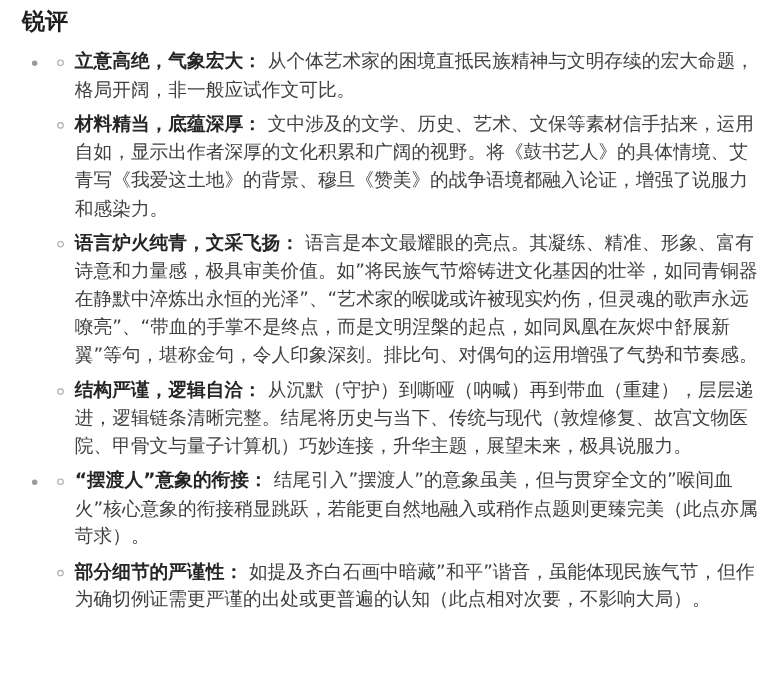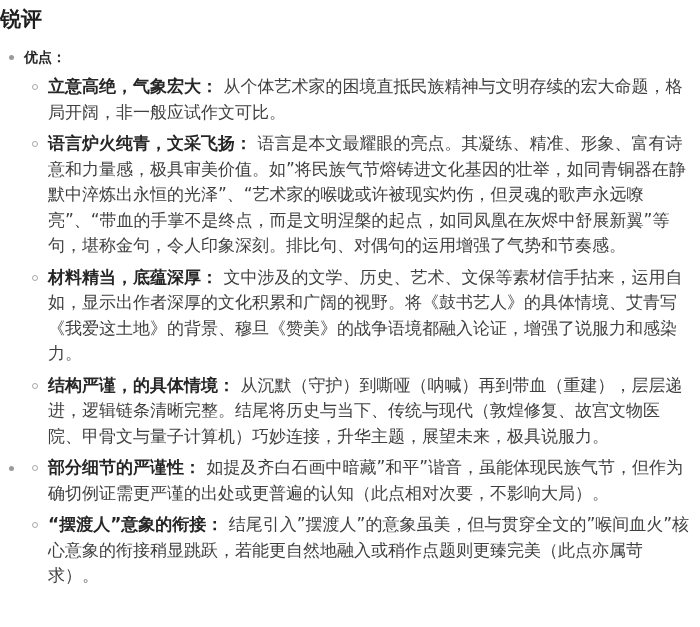--- a/index.html
+++ b/index.html
@@ -8,21 +8,21 @@
       background: #ffffff;
     }
     body {
       width: 700px;
       height: 627px;
       overflow: hidden;
       font-family: "DejaVu Sans", "Liberation Sans", sans-serif;
       color: #3a3a3a;
     }
     .doc {
-      padding: 0 0 0 0;
+      padding: 0 0 0 20px;
     }
     h2.title {
       margin: 0;
       padding-top: 4px;
       font-size: 21px;
       font-weight: bold;
       color: #1f1f1f;
       line-height: 30px;
       height: 30px;
     }
@@ -83,48 +83,47 @@
   </style>
 </head>
 <body>
 
 <div class="doc">
   <h2 class="title">锐评</h2>
 
   <ul class="l1">
     <li>
       <span class="dot"></span>
-      <div class="l1-head">优点：</div>
       <ul class="l2">
         <li>
           <span class="ring"></span>
           <span class="strong">立意高绝，气象宏大：</span><span class="sep"> </span><span>从个体艺术家的困境直抵民族精神与文明存续的宏大命题，格局开阔，非一般应试作文可比。</span>
         </li>
         <li>
           <span class="ring"></span>
+          <span class="strong">材料精当，底蕴深厚：</span><span class="sep"> </span><span>文中涉及的文学、历史、艺术、文保等素材信手拈来，运用自如，显示出作者深厚的文化积累和广阔的视野。将《鼓书艺人》的具体情境、艾青写《我爱这土地》的背景、穆旦《赞美》的战争语境都融入论证，增强了说服力和感染力。</span>
+        </li>
+        <li>
+          <span class="ring"></span>
           <span class="strong">语言炉火纯青，文采飞扬：</span><span class="sep"> </span><span>语言是本文最耀眼的亮点。其凝练、精准、形象、富有诗意和力量感，极具审美价值。如”将民族气节熔铸进文化基因的壮举，如同青铜器在静默中淬炼出永恒的光泽”、“艺术家的喉咙或许被现实灼伤，但灵魂的歌声永远嘹亮”、“带血的手掌不是终点，而是文明涅槃的起点，如同凤凰在灰烬中舒展新翼”等句，堪称金句，令人印象深刻。排比句、对偶句的运用增强了气势和节奏感。</span>
         </li>
         <li>
           <span class="ring"></span>
-          <span class="strong">材料精当，底蕴深厚：</span><span class="sep"> </span><span>文中涉及的文学、历史、艺术、文保等素材信手拈来，运用自如，显示出作者深厚的文化积累和广阔的视野。将《鼓书艺人》的具体情境、艾青写《我爱这土地》的背景、穆旦《赞美》的战争语境都融入论证，增强了说服力和感染力。</span>
-        </li>
-        <li>
-          <span class="ring"></span>
-          <span class="strong">结构严谨，的具体情境：</span><span class="sep"> </span><span>从沉默（守护）到嘶哑（呐喊）再到带血（重建），层层递进，逻辑链条清晰完整。结尾将历史与当下、传统与现代（敦煌修复、故宫文物医院、甲骨文与量子计算机）巧妙连接，升华主题，展望未来，极具说服力。</span>
+          <span class="strong">结构严谨，逻辑自洽：</span><span class="sep"> </span><span>从沉默（守护）到嘶哑（呐喊）再到带血（重建），层层递进，逻辑链条清晰完整。结尾将历史与当下、传统与现代（敦煌修复、故宫文物医院、甲骨文与量子计算机）巧妙连接，升华主题，展望未来，极具说服力。</span>
         </li>
       </ul>
     </li>
 
     <li>
       <span class="dot"></span>
       <ul class="l2">
         <li>
           <span class="ring"></span>
-          <span class="strong">部分细节的严谨性：</span><span class="sep"> </span><span>如提及齐白石画中暗藏”和平”谐音，虽能体现民族气节，但作为确切例证需更严谨的出处或更普遍的认知（此点相对次要，不影响大局）。</span>
+          <span class="strong">“摆渡人”意象的衔接：</span><span class="sep"> </span><span>结尾引入”摆渡人”的意象虽美，但与贯穿全文的”喉间血火”核心意象的衔接稍显跳跃，若能更自然地融入或稍作点题则更臻完美（此点亦属苛求）。</span>
         </li>
         <li>
           <span class="ring"></span>
-          <span class="strong">“摆渡人”意象的衔接：</span><span class="sep"> </span><span>结尾引入”摆渡人”的意象虽美，但与贯穿全文的”喉间血火”核心意象的衔接稍显跳跃，若能更自然地融入或稍作点题则更臻完美（此点亦属苛求）。</span>
+          <span class="strong">部分细节的严谨性：</span><span class="sep"> </span><span>如提及齐白石画中暗藏”和平”谐音，虽能体现民族气节，但作为确切例证需更严谨的出处或更普遍的认知（此点相对次要，不影响大局）。</span>
         </li>
       </ul>
     </li>
   </ul>
 </div>
 
 </body></html>

